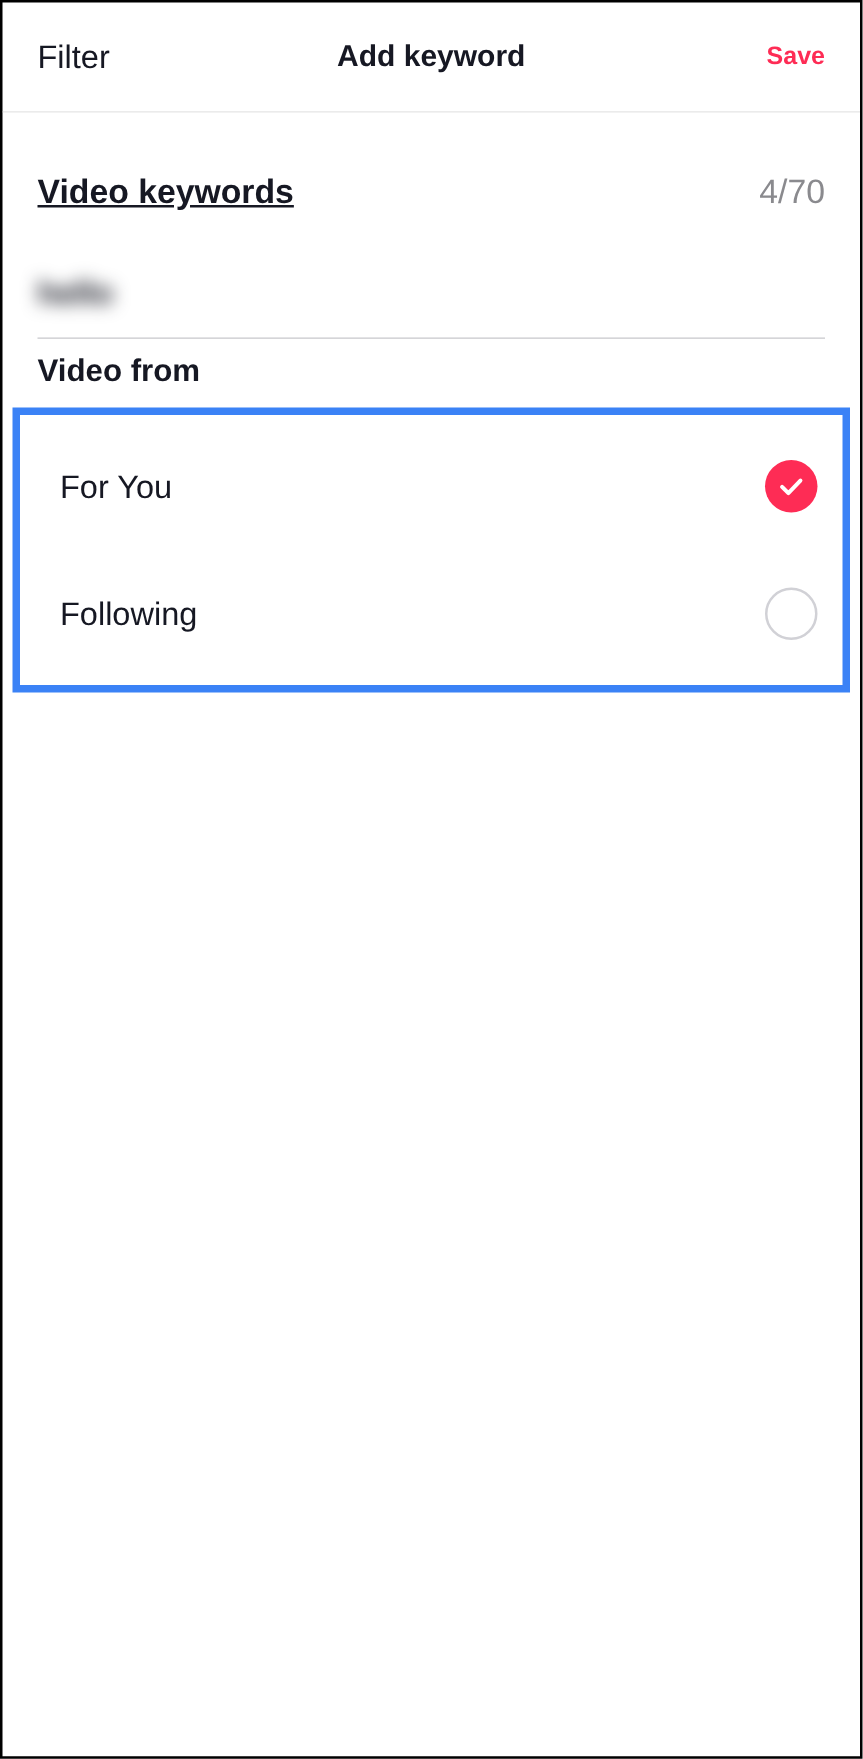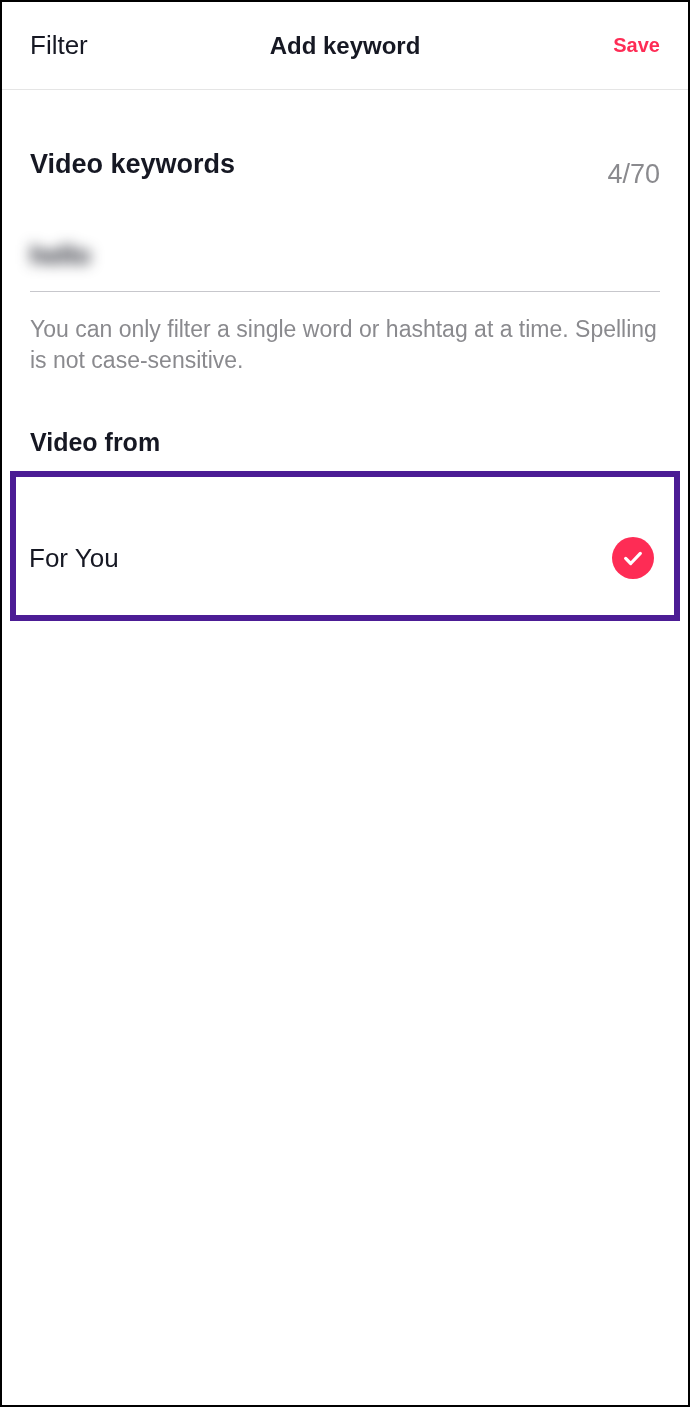--- a/index.html
+++ b/index.html
@@ -53,26 +53,26 @@
       display: flex;
       justify-content: space-between;
       align-items: center;
       padding-top: 48px;
       padding-bottom: 20px;
     }
     .video-keywords-label {
       font-size: 27px;
       font-weight: 700;
       color: #161823;
+      text-decoration: underline;
     }
     .video-keywords-count {
       font-size: 27px;
       color: #8a8a8e;
       font-weight: 400;
-      margin-top: 21px;
     }
     .keyword-input-area {
       padding: 30px 0 20px 0;
       border-bottom: 1px solid #c7c7cc;
     }
     .blurred-text {
       filter: blur(7px);
       font-size: 26px;
       font-weight: 700;
       color: #161823;
@@ -86,23 +86,23 @@
       padding-bottom: 40px;
     }
     .filter-from-label {
       font-size: 25px;
       font-weight: 700;
       color: #161823;
       padding-top: 12px;
       padding-bottom: 10px;
     }
     .highlighted-box {
-      border: 6px solid #4c1d95;
+      border: 6px solid #3b82f6;
       margin: 4px 8px 0 8px;
-      padding: 30px 20px 30px 13px;
+      padding: 30px 20px 30px 32px;
     }
     .option-row {
       display: flex;
       justify-content: space-between;
       align-items: center;
       padding: 18px 0;
     }
     .option-row:first-child {
       padding-top: 6px;
       padding-bottom: 30px;
@@ -146,26 +146,29 @@
 </div>
 
 <div class="section">
   <div class="video-keywords-row">
     <div class="video-keywords-label">Video keywords</div>
     <div class="video-keywords-count">4/70</div>
   </div>
   <div class="keyword-input-area">
     <span class="blurred-text">hello</span>
   </div>
-  <div class="help-text">You can only filter a single word or hashtag at a time. Spelling is not case-sensitive.</div>
   <div class="filter-from-label">Video from</div>
 </div>
 
 <div class="highlighted-box">
   <div class="option-row">
     <div class="option-label">For You</div>
     <div class="check-circle checked">
       <svg class="checkmark" viewBox="0 0 24 24" fill="none" stroke="#fff" stroke-width="3.5" stroke-linecap="round" stroke-linejoin="round">
         <polyline points="4 12.5 9.5 18 20 7"></polyline>
       </svg>
     </div>
   </div>
+  <div class="option-row">
+    <div class="option-label">Following</div>
+    <div class="check-circle unchecked"></div>
+  </div>
 </div>
 
 </body></html>

